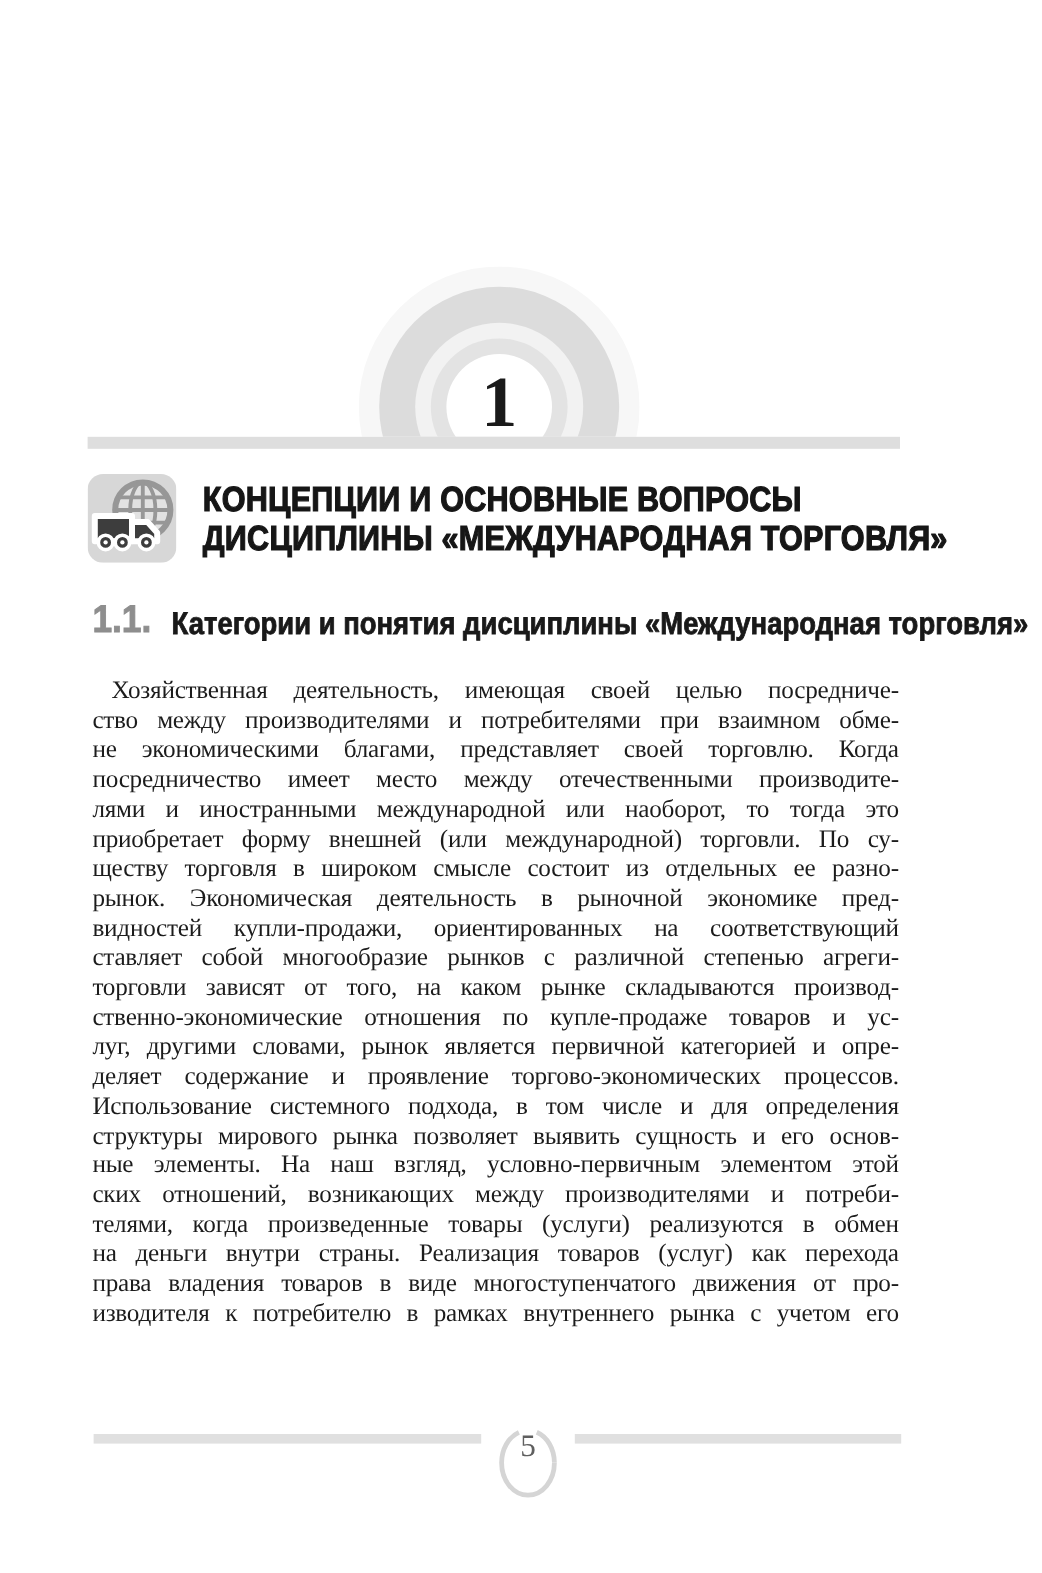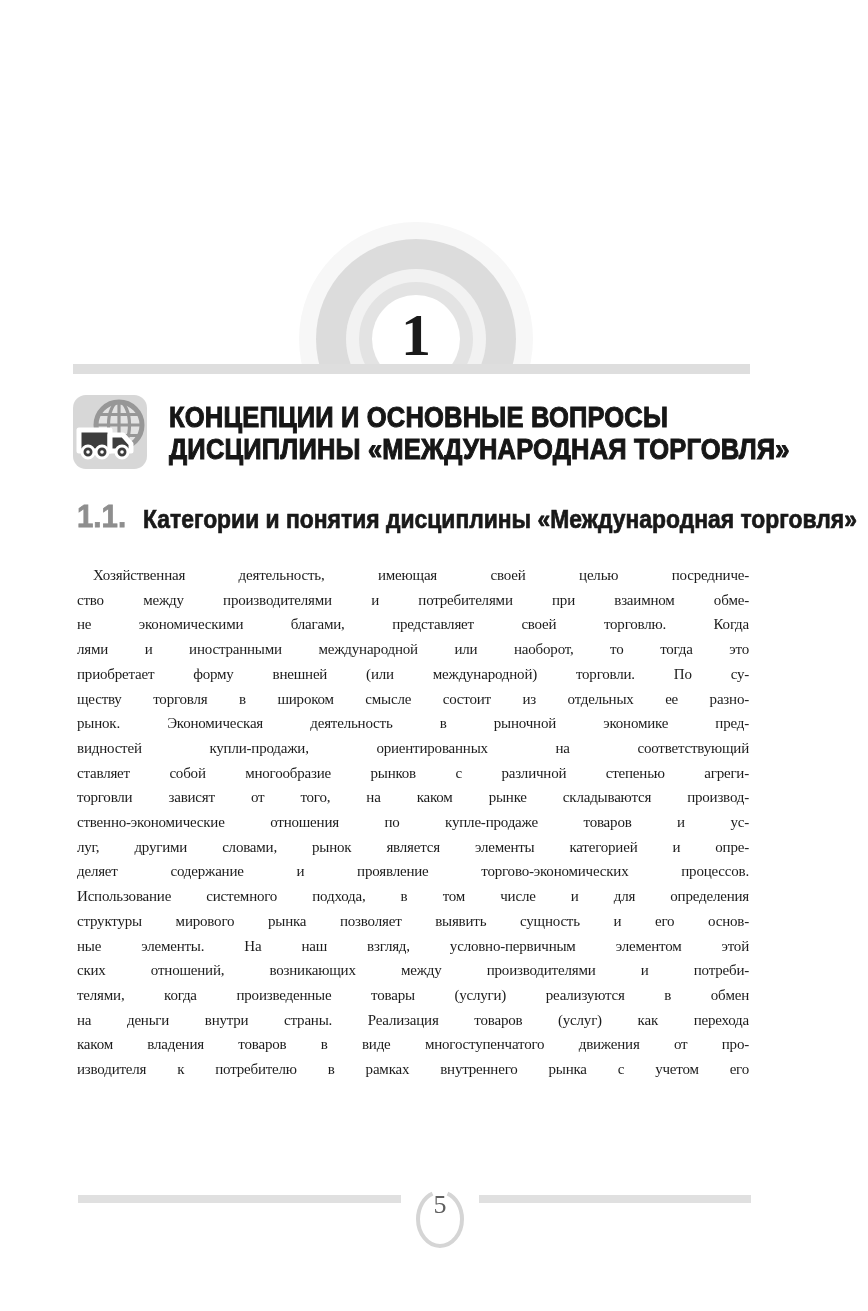--- a/index.html
+++ b/index.html
@@ -94,21 +94,21 @@
   }
 
   
   .body-text {
     position: absolute;
     left: 77px; top: 563px;
     width: 672px;
   }
   .body-line {
     font-family: "Liberation Serif", serif;
-    font-size: 15px;
+    font-size: 21px;
     line-height: 24.7px;
     letter-spacing: -0.2px;
     color: #1c1c1c;
     text-align: justify;
     text-align-last: justify;
     white-space: nowrap;
   }
   .body-line.no-justify { text-align: left; text-align-last: left; }
   .body-line.indented { padding-left: 16px; }
   .body-line b i { letter-spacing: 0; }
@@ -184,37 +184,38 @@
   </div>
 </div>
 
 <div class="section-number">1.1.</div>
 <div class="section-title">Категории и понятия дисциплины «Международная торговля»</div>
 
 <div class="body-text">
     <div class="body-line indented">Хозяйственная деятельность, имеющая своей целью посредниче-</div>
     <div class="body-line">ство между производителями и потребителями при взаимном обме-</div>
     <div class="body-line">не экономическими благами, представляет своей торговлю. Когда</div>
+    <div class="body-line">посредничество имеет место между отечественными производите-</div>
     <div class="body-line">лями и иностранными международной или наоборот, то тогда это</div>
     <div class="body-line">приобретает форму внешней (или международной) торговли. По су-</div>
     <div class="body-line">ществу торговля в широком смысле состоит из отдельных ее разно-</div>
     <div class="body-line">рынок. Экономическая деятельность в рыночной экономике пред-</div>
     <div class="body-line">видностей купли-продажи, ориентированных на соответствующий</div>
     <div class="body-line">ставляет собой многообразие рынков с различной степенью агреги-</div>
     <div class="body-line">торговли зависят от того, на каком рынке складываются производ-</div>
     <div class="body-line">ственно-экономические отношения по купле-продаже товаров и ус-</div>
-    <div class="body-line">луг, другими словами, рынок является элементы категорией и опре-</div>
+    <div class="body-line">луг, другими словами, рынок является первичной категорией и опре-</div>
     <div class="body-line">деляет содержание и проявление торгово-экономических процессов.</div>
     <div class="body-line">Использование системного подхода, в том числе и для определения</div>
     <div class="body-line">структуры мирового рынка позволяет выявить сущность и его основ-</div>
     <div class="body-line">ные элементы. На наш взгляд, условно-первичным элементом этой</div>
     <div class="body-line">ских отношений, возникающих между производителями и потреби-</div>
     <div class="body-line">телями, когда произведенные товары (услуги) реализуются в обмен</div>
     <div class="body-line">на деньги внутри страны. Реализация товаров (услуг) как перехода</div>
-    <div class="body-line">каком владения товаров в виде многоступенчатого движения от про-</div>
+    <div class="body-line">права владения товаров в виде многоступенчатого движения от про-</div>
     <div class="body-line">изводителя к потребителю в рамках внутреннего рынка с учетом его</div>
   </div>
 
 <div class="footer-bar"></div>
 <div class="page-number-badge">
   <svg width="78" height="68" viewBox="0 0 78 68" aria-hidden="true">
     <ellipse cx="39" cy="33" rx="22" ry="27" fill="#ffffff" stroke="#d5d5d5" stroke-width="4" pathLength="100" stroke-dasharray="70 10 20"></ellipse>
   </svg>
 </div>
 <div class="page-number">5</div>

